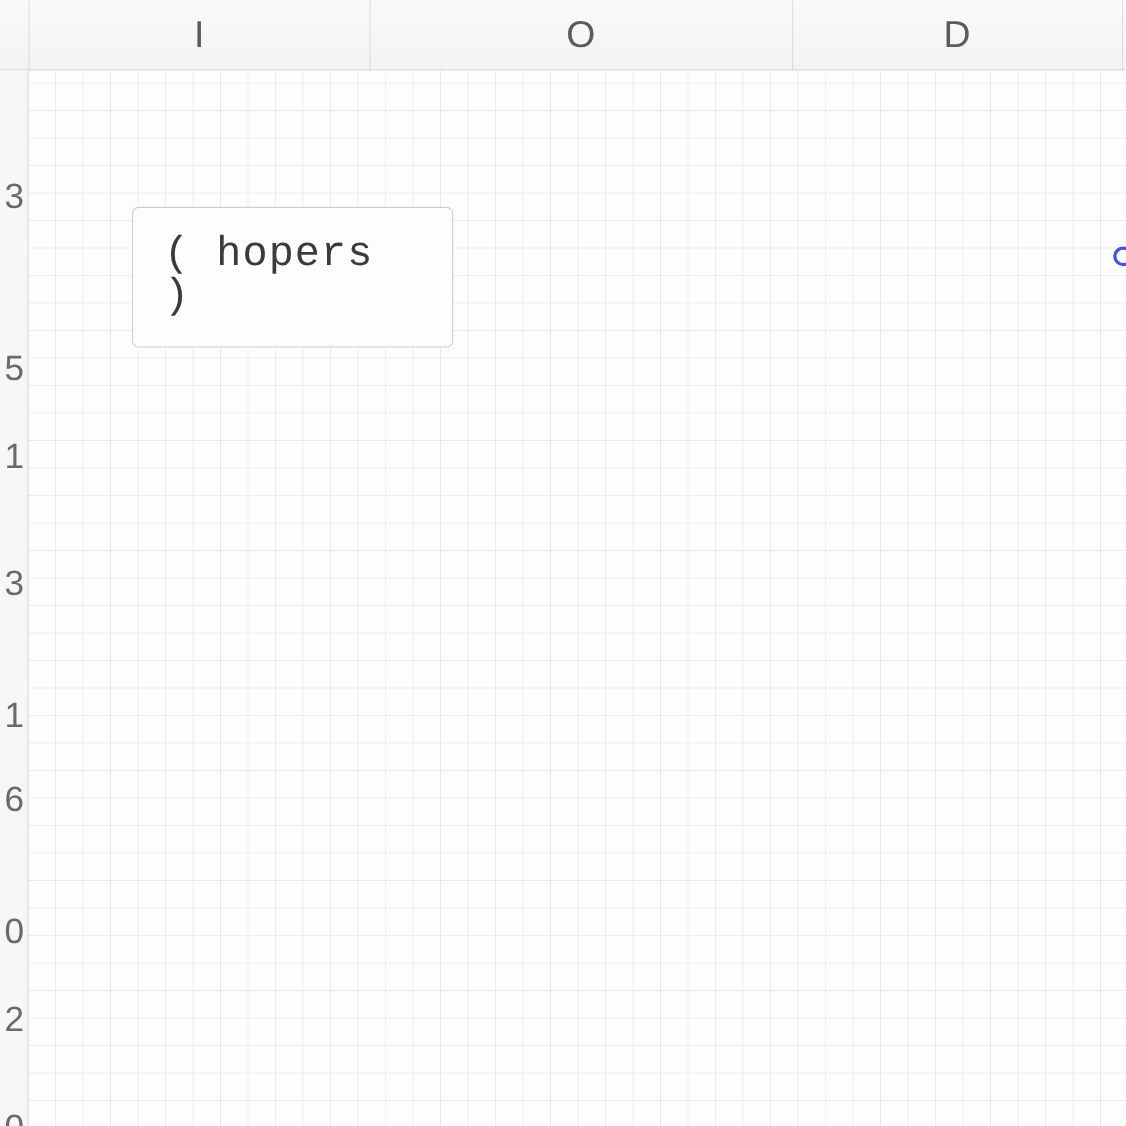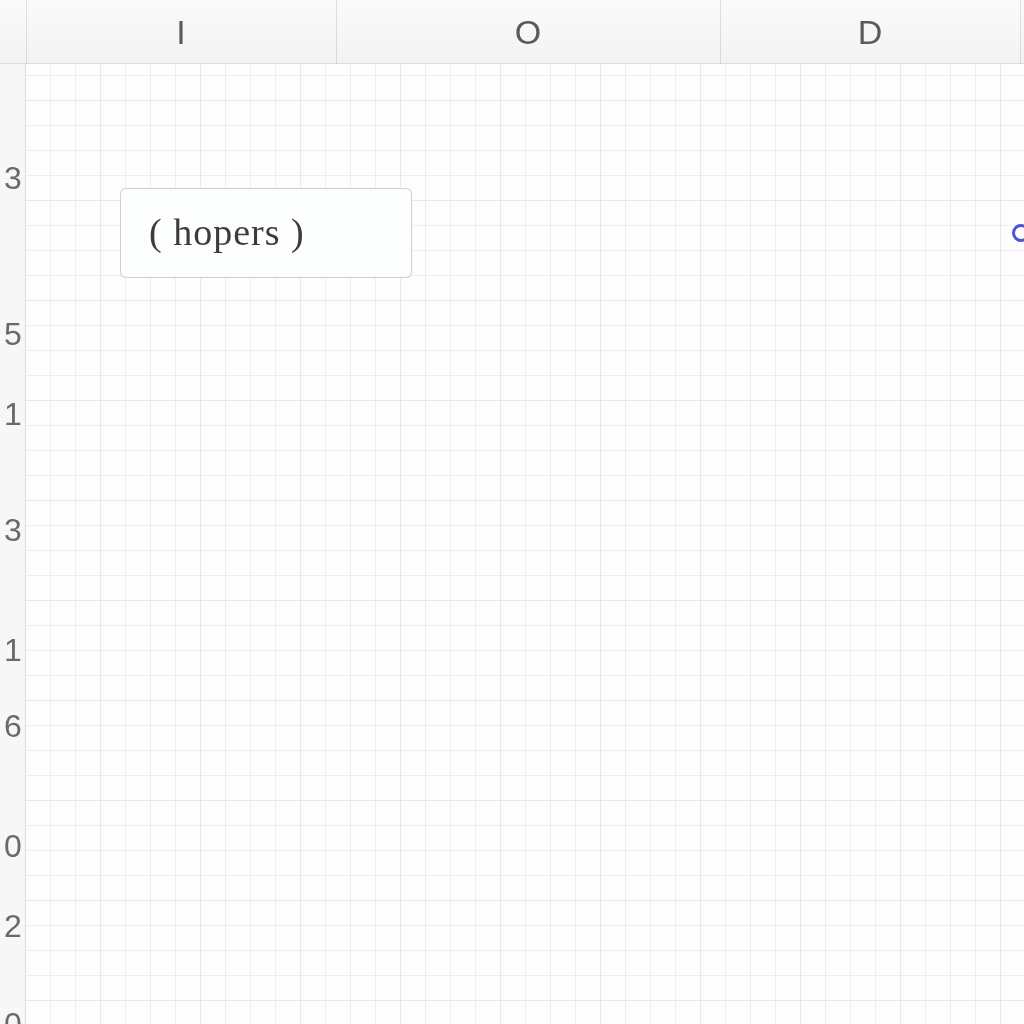--- a/index.html
+++ b/index.html
@@ -82,21 +82,21 @@
   .cell {
     position: absolute;
     border: 1px solid rgba(0,0,0,0.18);
     border-radius: 6px;
     background: #fcfdfd;
     color: #3b3b3b;
     font-size: 38px;
     line-height: 1;
     padding: 24px 28px 26px 28px;
     letter-spacing: 1px;
-    font-family: Liberation Serif, serif;
+    font-family: Liberation Mono, monospace;
     outline: none;
   }
 
   
   .edge-icon {
     position: absolute;
     width: 18px; height: 18px;
     border: 3px solid #4a55d4;
     border-radius: 50%;
     background: #fff;

